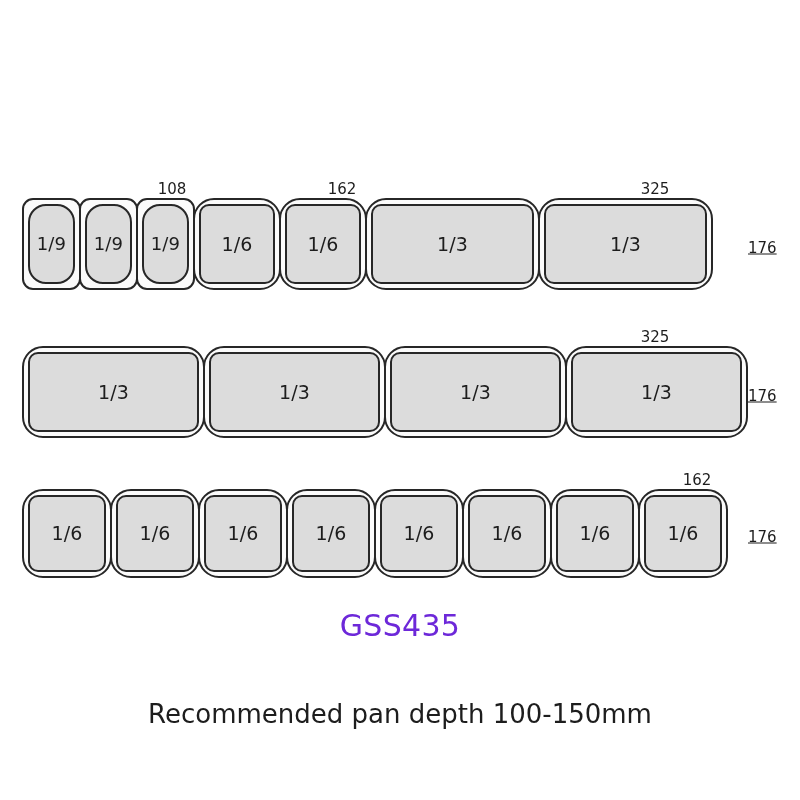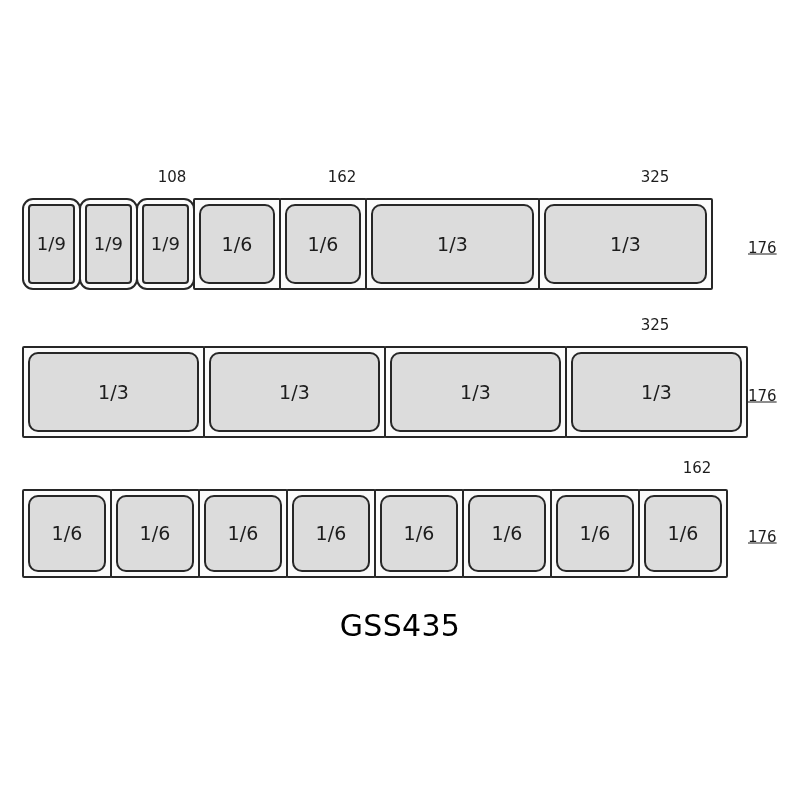--- a/index.html
+++ b/index.html
@@ -29,21 +29,21 @@
     display: flex;
     align-items: flex-start;
   }
 
   
   .pan {
     position: relative;
     box-sizing: border-box;
     background: #fbfbfb;
     border: 2px solid #272727;
-    border-radius: 2px;
+    border-radius: 21px;
     display: flex;
     align-items: center;
     justify-content: center;
     margin-right: -2px;
   }
   .pan:last-child { margin-right: 0; }
 
   
   .pan-inner {
     box-sizing: border-box;
@@ -63,48 +63,49 @@
   .pan-label {
     font-size: 19px;
     color: #1d1d1d;
     line-height: 1;
     letter-spacing: 0.2px;
     white-space: nowrap;
   }
 
   
   .pan.size-small { border-radius: 11px; }
-  .pan.size-small .pan-inner { border-radius: 4px; }
+  .pan.size-small .pan-inner { border-radius: 18px; }
   .pan.size-small .pan-label { font-size: 18px; }
 
   
   .dim {
     position: absolute;
     font-size: 15px;
     color: #1d1d1d;
     line-height: 1;
     white-space: nowrap;
   }
   .dim-top {
     transform: translateX(-50%);
+    margin-top: 12px;
   }
   .dim-side {
     transform: translateY(-50%);
     text-decoration: underline;
   }
 
   
   #model-name {
     position: absolute;
     left: 0;
     top: 608px;
     width: 800px;
     text-align: center;
     font-size: 30px;
-    color: #000000;
+    color: #6d28d9;
     letter-spacing: 0.3px;
   }
   #caption-block {
     position: absolute;
     left: 0;
     top: 698px;
     width: 800px;
     text-align: center;
     font-size: 26px;
     color: #1d1d1d;
@@ -220,20 +221,21 @@
         <div class="pan-inner">
           <span class="pan-label">1/6</span>
         </div>
       </div>
     </div>
   <div class="dim dim-side" id="dim-side-3" style="left:748px; top:537px;">176</div>
 
   <div id="model-name">GSS435</div>
 
   <div id="caption-block">
+    <span class="caption-line">Recommended pan depth 100-150mm</span>
   </div>
 
 <div class="dim dim-top" style="left: 172px; top: 170px;">108</div>
     <div class="dim dim-top" style="left: 342px; top: 170px;">162</div>
     <div class="dim dim-top" style="left: 655px; top: 170px;">325</div>
     <div class="dim dim-top" style="left: 655px; top: 318px;">325</div>
     <div class="dim dim-top" style="left: 697px; top: 461px;">162</div>
   </div>
 
 </body></html>

